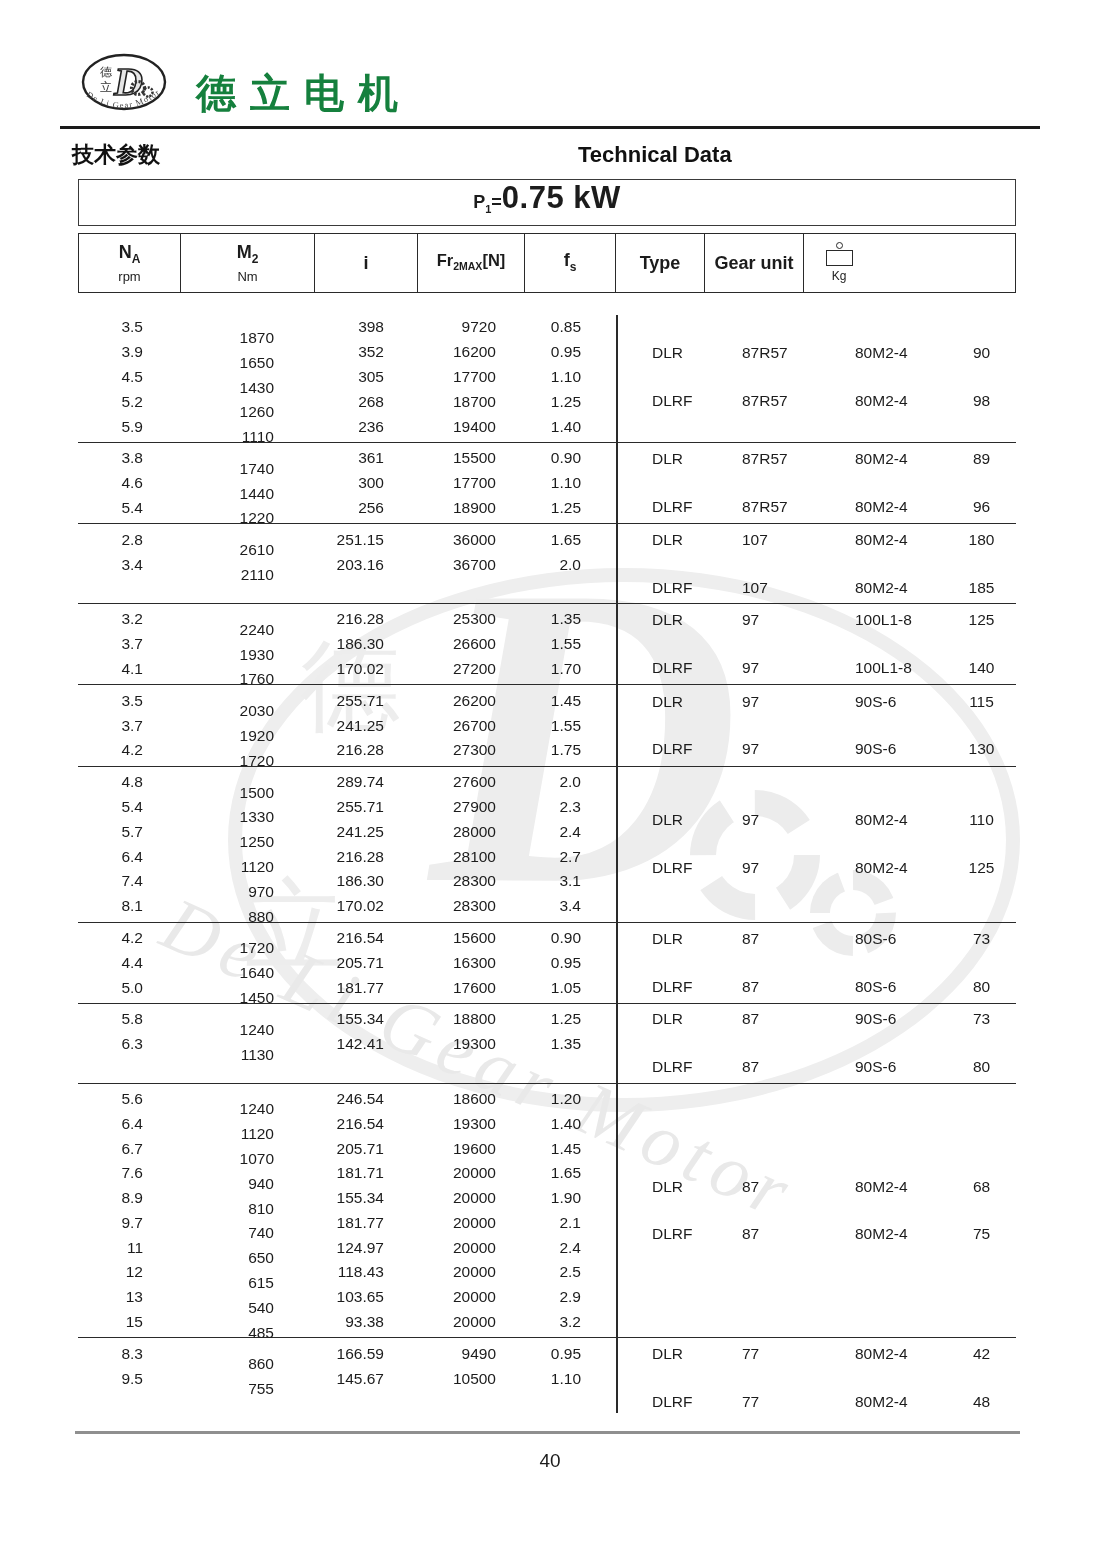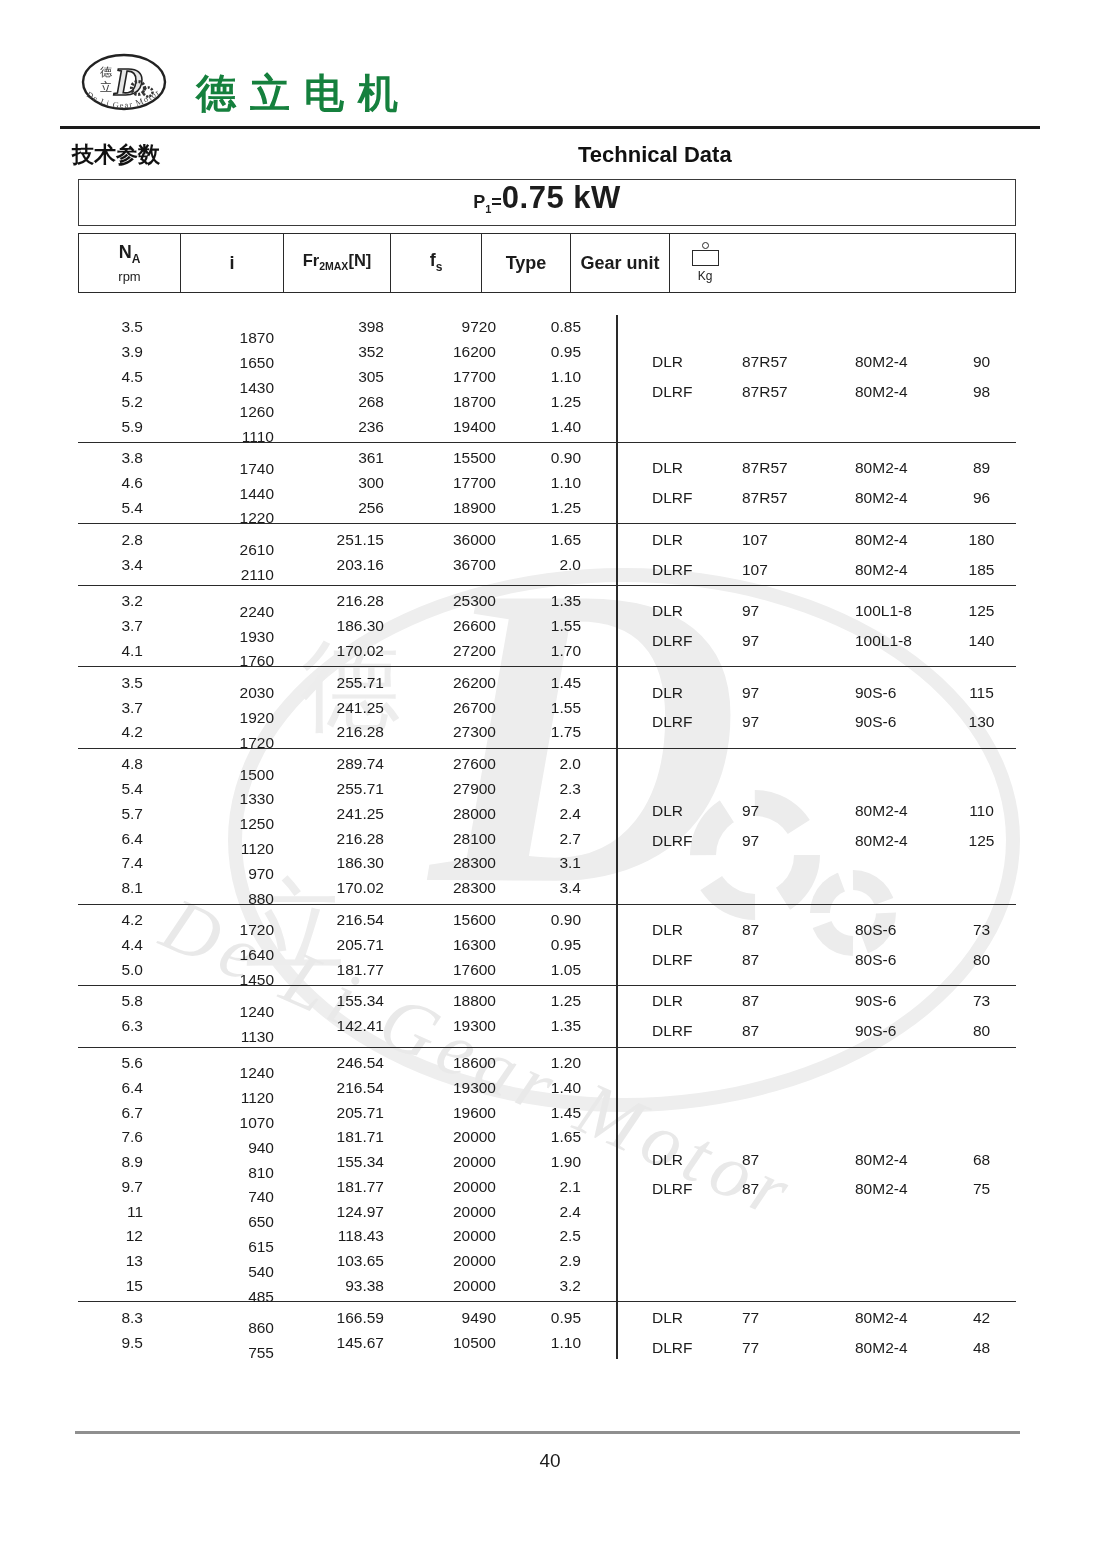--- a/index.html
+++ b/index.html
@@ -59,21 +59,21 @@
   .group{display:flex;padding:3px 0;border-bottom:1.5px solid #2a2a2a;}
   .group.last{border-bottom:none;}
   .g-left{width:538px;}
   .d-row{display:flex;height:24.8px;align-items:center;}
   .d-cell{text-align:right;font-size:15.5px;box-sizing:border-box;}
   .c0{width:102px;padding-right:37px;}
   .c1{width:134px;padding-right:40px;margin-top:21px;}
   .c2{width:103px;padding-right:33px;}
   .c3{width:107px;padding-right:28px;}
   .c4{width:91px;padding-right:34px;}
-  .g-right{width:400px;display:flex;flex-direction:column;justify-content:center;gap:5px;}
+  .g-right{width:400px;display:flex;flex-direction:column;justify-content:center;gap:23px;}
   .v-row{display:flex;height:24.8px;align-items:center;font-size:15.5px;}
   .v-type{width:126px;padding-left:36px;box-sizing:border-box;}
   .v-gear{width:113px;}
   .v-motor{width:92px;}
   .v-kg{width:69px;text-align:center;}
 
   
   .footer-rule{position:absolute;left:75px;top:1431px;width:945px;height:3px;background:#8f8f8f;z-index:2;}
   .page-number{position:absolute;left:0;top:1444px;width:1100px;text-align:center;font-size:19px;z-index:2;margin-top:6px;}
 </style>
@@ -112,20 +112,24 @@
 <div class="power-box">
   <span class="p-small"><span>P</span><sub>1</sub><span>=</span></span>
     <span class="p-big">0.75 kW</span>
 </div>
 
 <div class="thead">
   <div class="th th-na">
     <div class="main"><span>N</span><sub>A</sub></div>
     <div class="unit">rpm</div>
   </div>
+  <div class="th th-m2">
+    <div class="main"><span>M</span><sub>2</sub></div>
+    <div class="unit">Nm</div>
+  </div>
   <div class="th th-i">
     <div class="main">i</div>
   </div>
   <div class="th th-fr">
     <div class="main"><span>Fr</span><sub>2MAX</sub><span>[N]</span></div>
   </div>
   <div class="th th-fs">
     <div class="main"><span>f</span><sub>s</sub></div>
   </div>
   <div class="th th-type">

